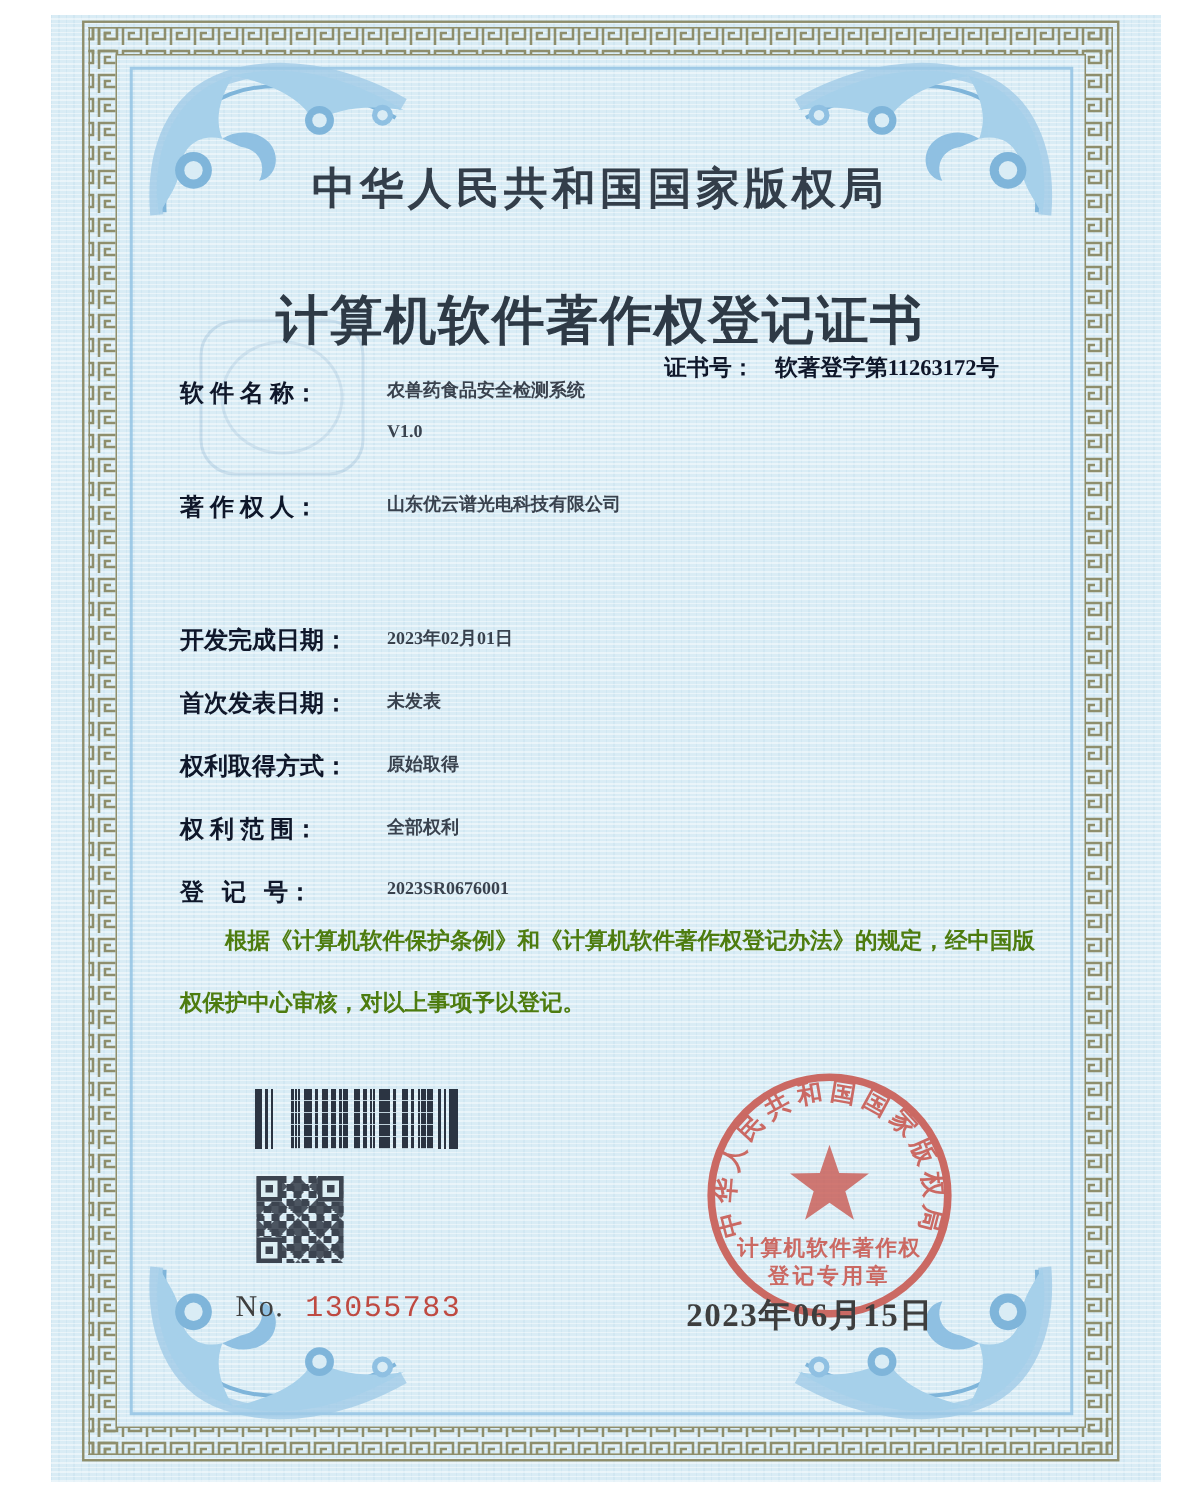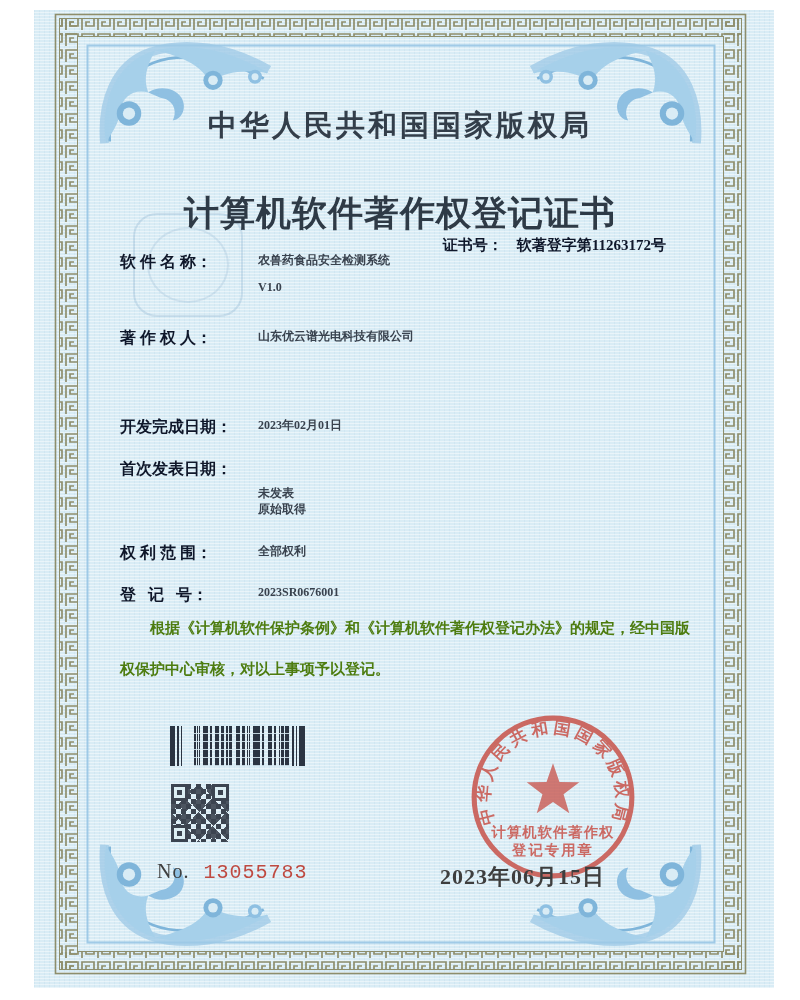--- a/index.html
+++ b/index.html
@@ -86,21 +86,21 @@
   .serial { left:157px; top:860px; font-size:20px; color:#3f3f3f; }
   .serial .no { font-weight:400; letter-spacing:1px; }
   .serial .num {
     margin-left:14px; color:#bf4a41; font-family:"Liberation Mono", monospace;
     font-size:20px; letter-spacing:1px;
   }
 
   .seal { left:468px; top:712px; width:170px; height:170px; opacity:.88; }
 
   .date {
-    left:440px; top:862px; width:200px; text-align:left;
+    left:440px; top:862px; width:200px; text-align:center;
     font-size:22px; font-weight:700; color:#3e3e3e; letter-spacing:1px;
   }
 
   
   .emboss {
     left:133px; top:213px; width:110px; height:104px;
     border:2px solid rgba(130,170,200,.28); border-radius:24px;
   }
   .emboss::after {
     content:""; position:absolute; inset:12px;
@@ -179,22 +179,23 @@
   <div class="abs field-value" style="top:252px">农兽药食品安全检测系统</div>
   <div class="abs field-value" style="top:280px">V1.0</div>
 
   <div class="abs field-label" style="top:328px">著 作 权 人：</div>
   <div class="abs field-label" style="top:417px">开发完成日期：</div>
 
   <div class="abs field-value" style="top:328px">山东优云谱光电科技有限公司</div>
   <div class="abs field-value" style="top:417px">2023年02月01日</div>
 
   <div class="abs field-label" style="top:459px">首次发表日期：</div>
-  <div class="abs field-value" style="top:485px">未发表</div>
-
+  <div class="abs field-value" style="top:459px">未发表</div>
+
+  <div class="abs field-label" style="top:501px">权利取得方式：</div>
   <div class="abs field-value" style="top:501px">原始取得</div>
 
   <div class="abs field-label" style="top:543px">权 利 范 围：</div>
   <div class="abs field-value" style="top:543px">全部权利</div>
 
   <div class="abs field-label" style="top:585px">登   记   号：</div>
   <div class="abs field-value" style="top:585px">2023SR0676001</div>
 
   <div class="abs statement">根据《计算机软件保护条例》和《计算机软件著作权登记办法》的规定，经中国版权保护中心审核，对以上事项予以登记。</div>
 

